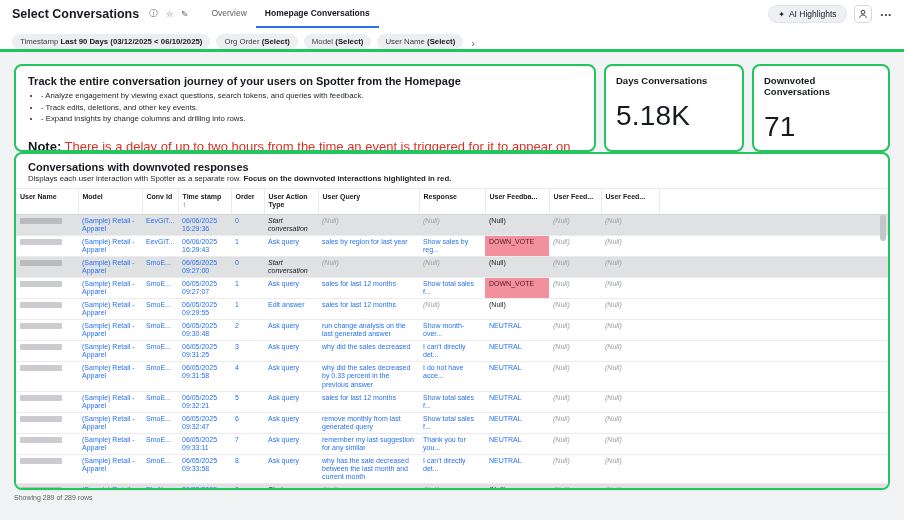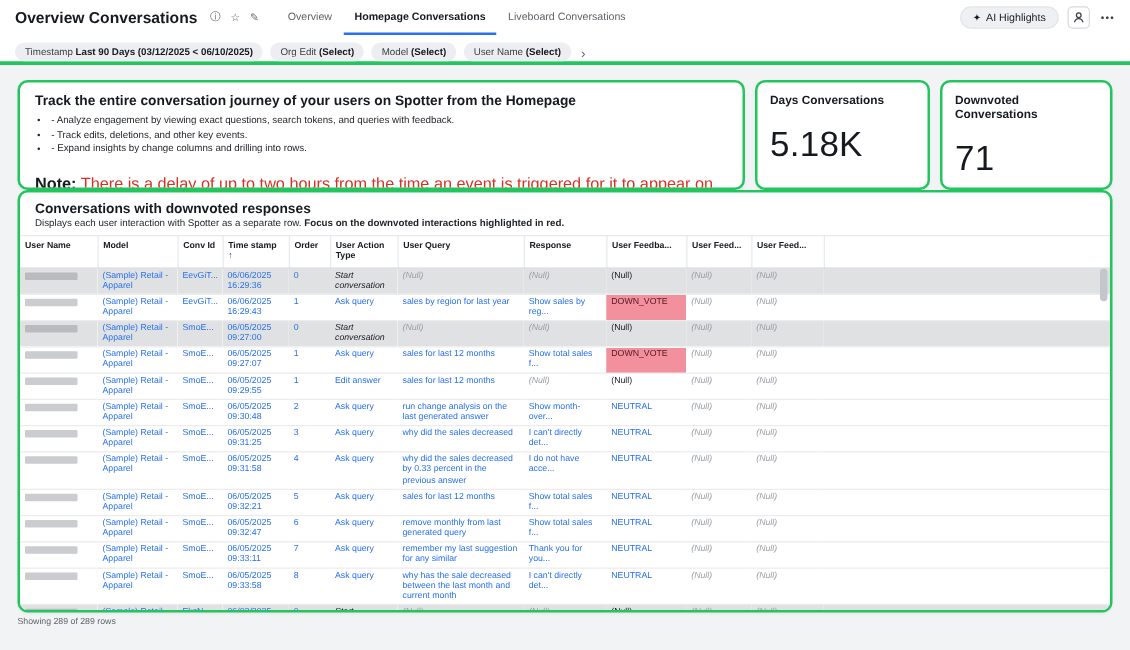--- a/index.html
+++ b/index.html
@@ -77,30 +77,29 @@
   tr.shaded .redact { background:#b9bbbe; }
   .sort { font-weight:400; font-size:7px; color:#3c4043; }
   .vscroll { position:absolute; top:59px; right:2px; bottom:4px; width:6px; }
   .vthumb { position:absolute; top:2px; left:0; width:6px; height:26px; border-radius:3px; background:#c3c6ca; }
   .rows-footer { margin-top:4px; font-size:7px; color:#5f6368; }
 </style>
 </head>
 <body>
 
 <header class="topbar">
-  <div class="page-title">Overview Conversations</div>
+  <div class="page-title">Select Conversations</div>
   <div class="title-icons">
     <span>ⓘ</span>
     <span>☆</span>
     <span>✎</span>
   </div>
   <nav class="tabs">
     <div class="tab">Overview</div>
     <div class="tab active">Homepage Conversations</div>
-    <div class="tab">Liveboard Conversations</div>
   </nav>
   <div class="topbar-right">
     <button class="ai-btn">
       <span class="spark">✦</span>
       <span>AI Highlights</span>
     </button>
     <button class="icon-btn">
       <svg width="10" height="10" viewBox="0 0 16 16">
         <circle cx="8" cy="5" r="3" fill="none" stroke="#3c4043" stroke-width="1.6"></circle>
         <path d="M2.5 14c1-3 3-4.5 5.5-4.5s4.5 1.5 5.5 4.5" fill="none" stroke="#3c4043" stroke-width="1.6"></path>
@@ -109,21 +108,21 @@
     <button class="more-btn">•••</button>
   </div>
 </header>
 
 <div class="filterbar">
   <span class="chip">
     <span>Timestamp</span>
     <b>Last 90 Days (03/12/2025 &lt; 06/10/2025)</b>
   </span>
   <span class="chip">
-    <span>Org Edit</span>
+    <span>Org Order</span>
     <b>(Select)</b>
   </span>
   <span class="chip">
     <span>Model</span>
     <b>(Select)</b>
   </span>
   <span class="chip">
     <span>User Name</span>
     <b>(Select)</b>
   </span>

